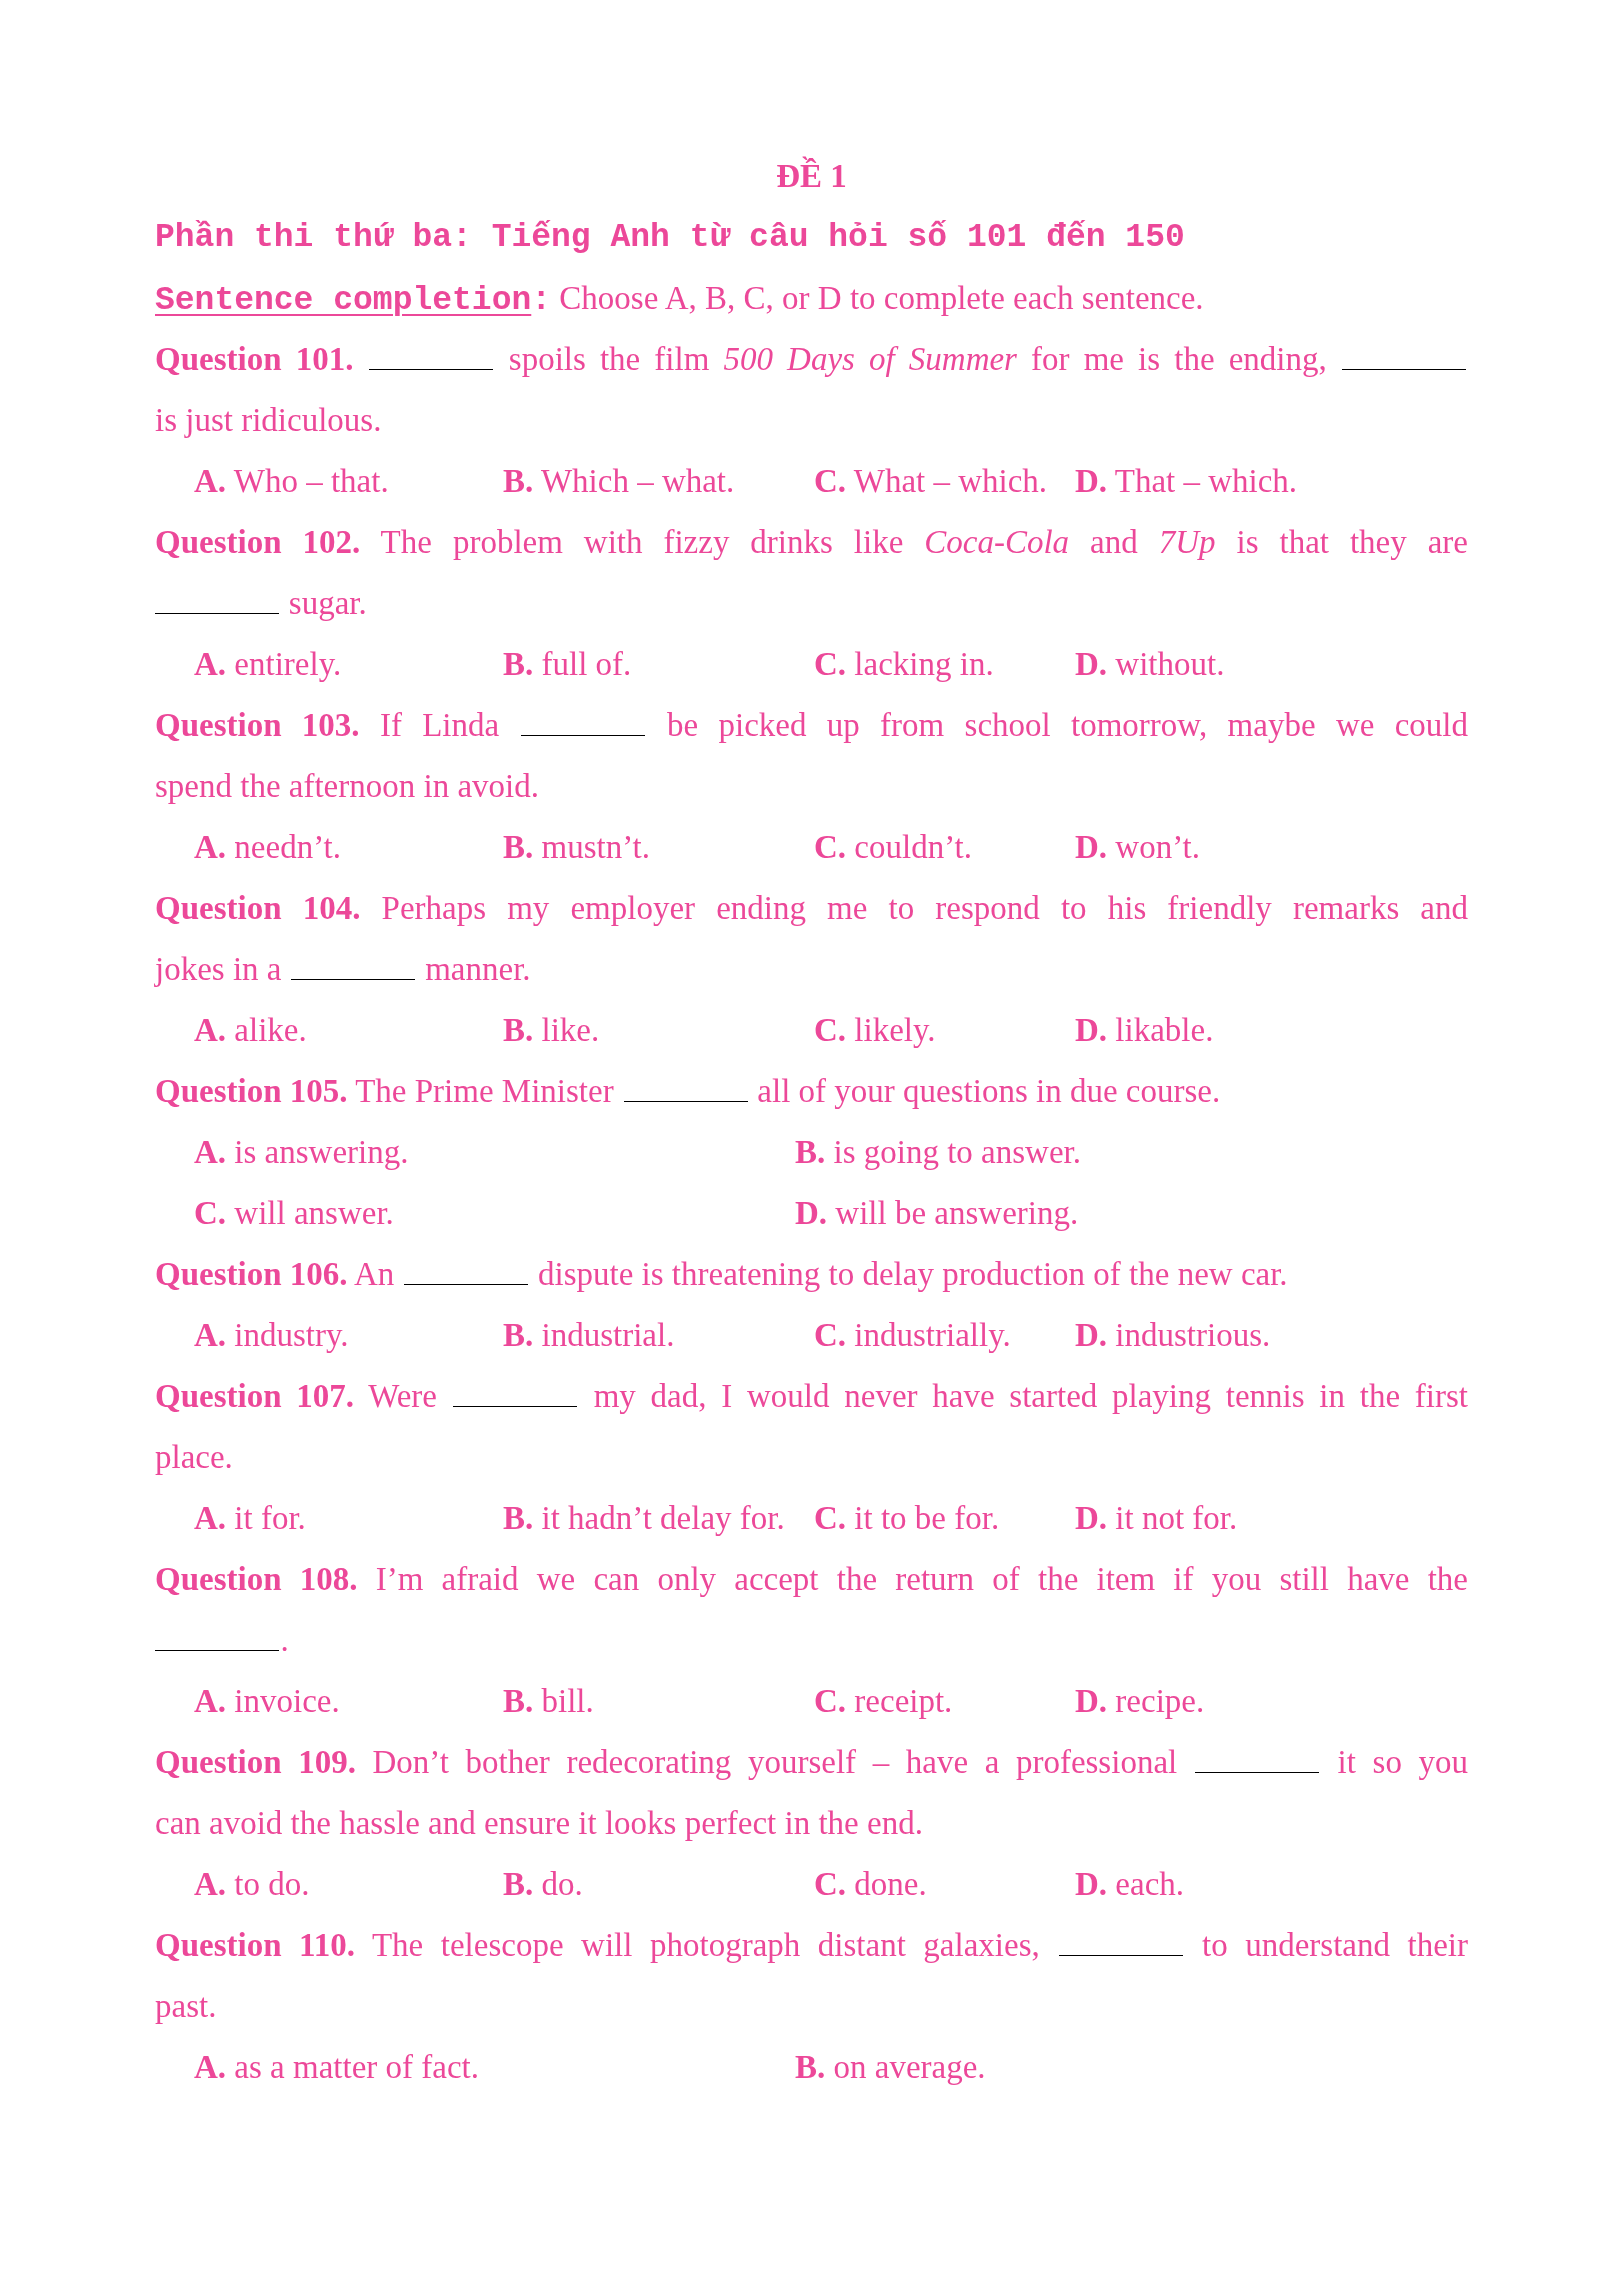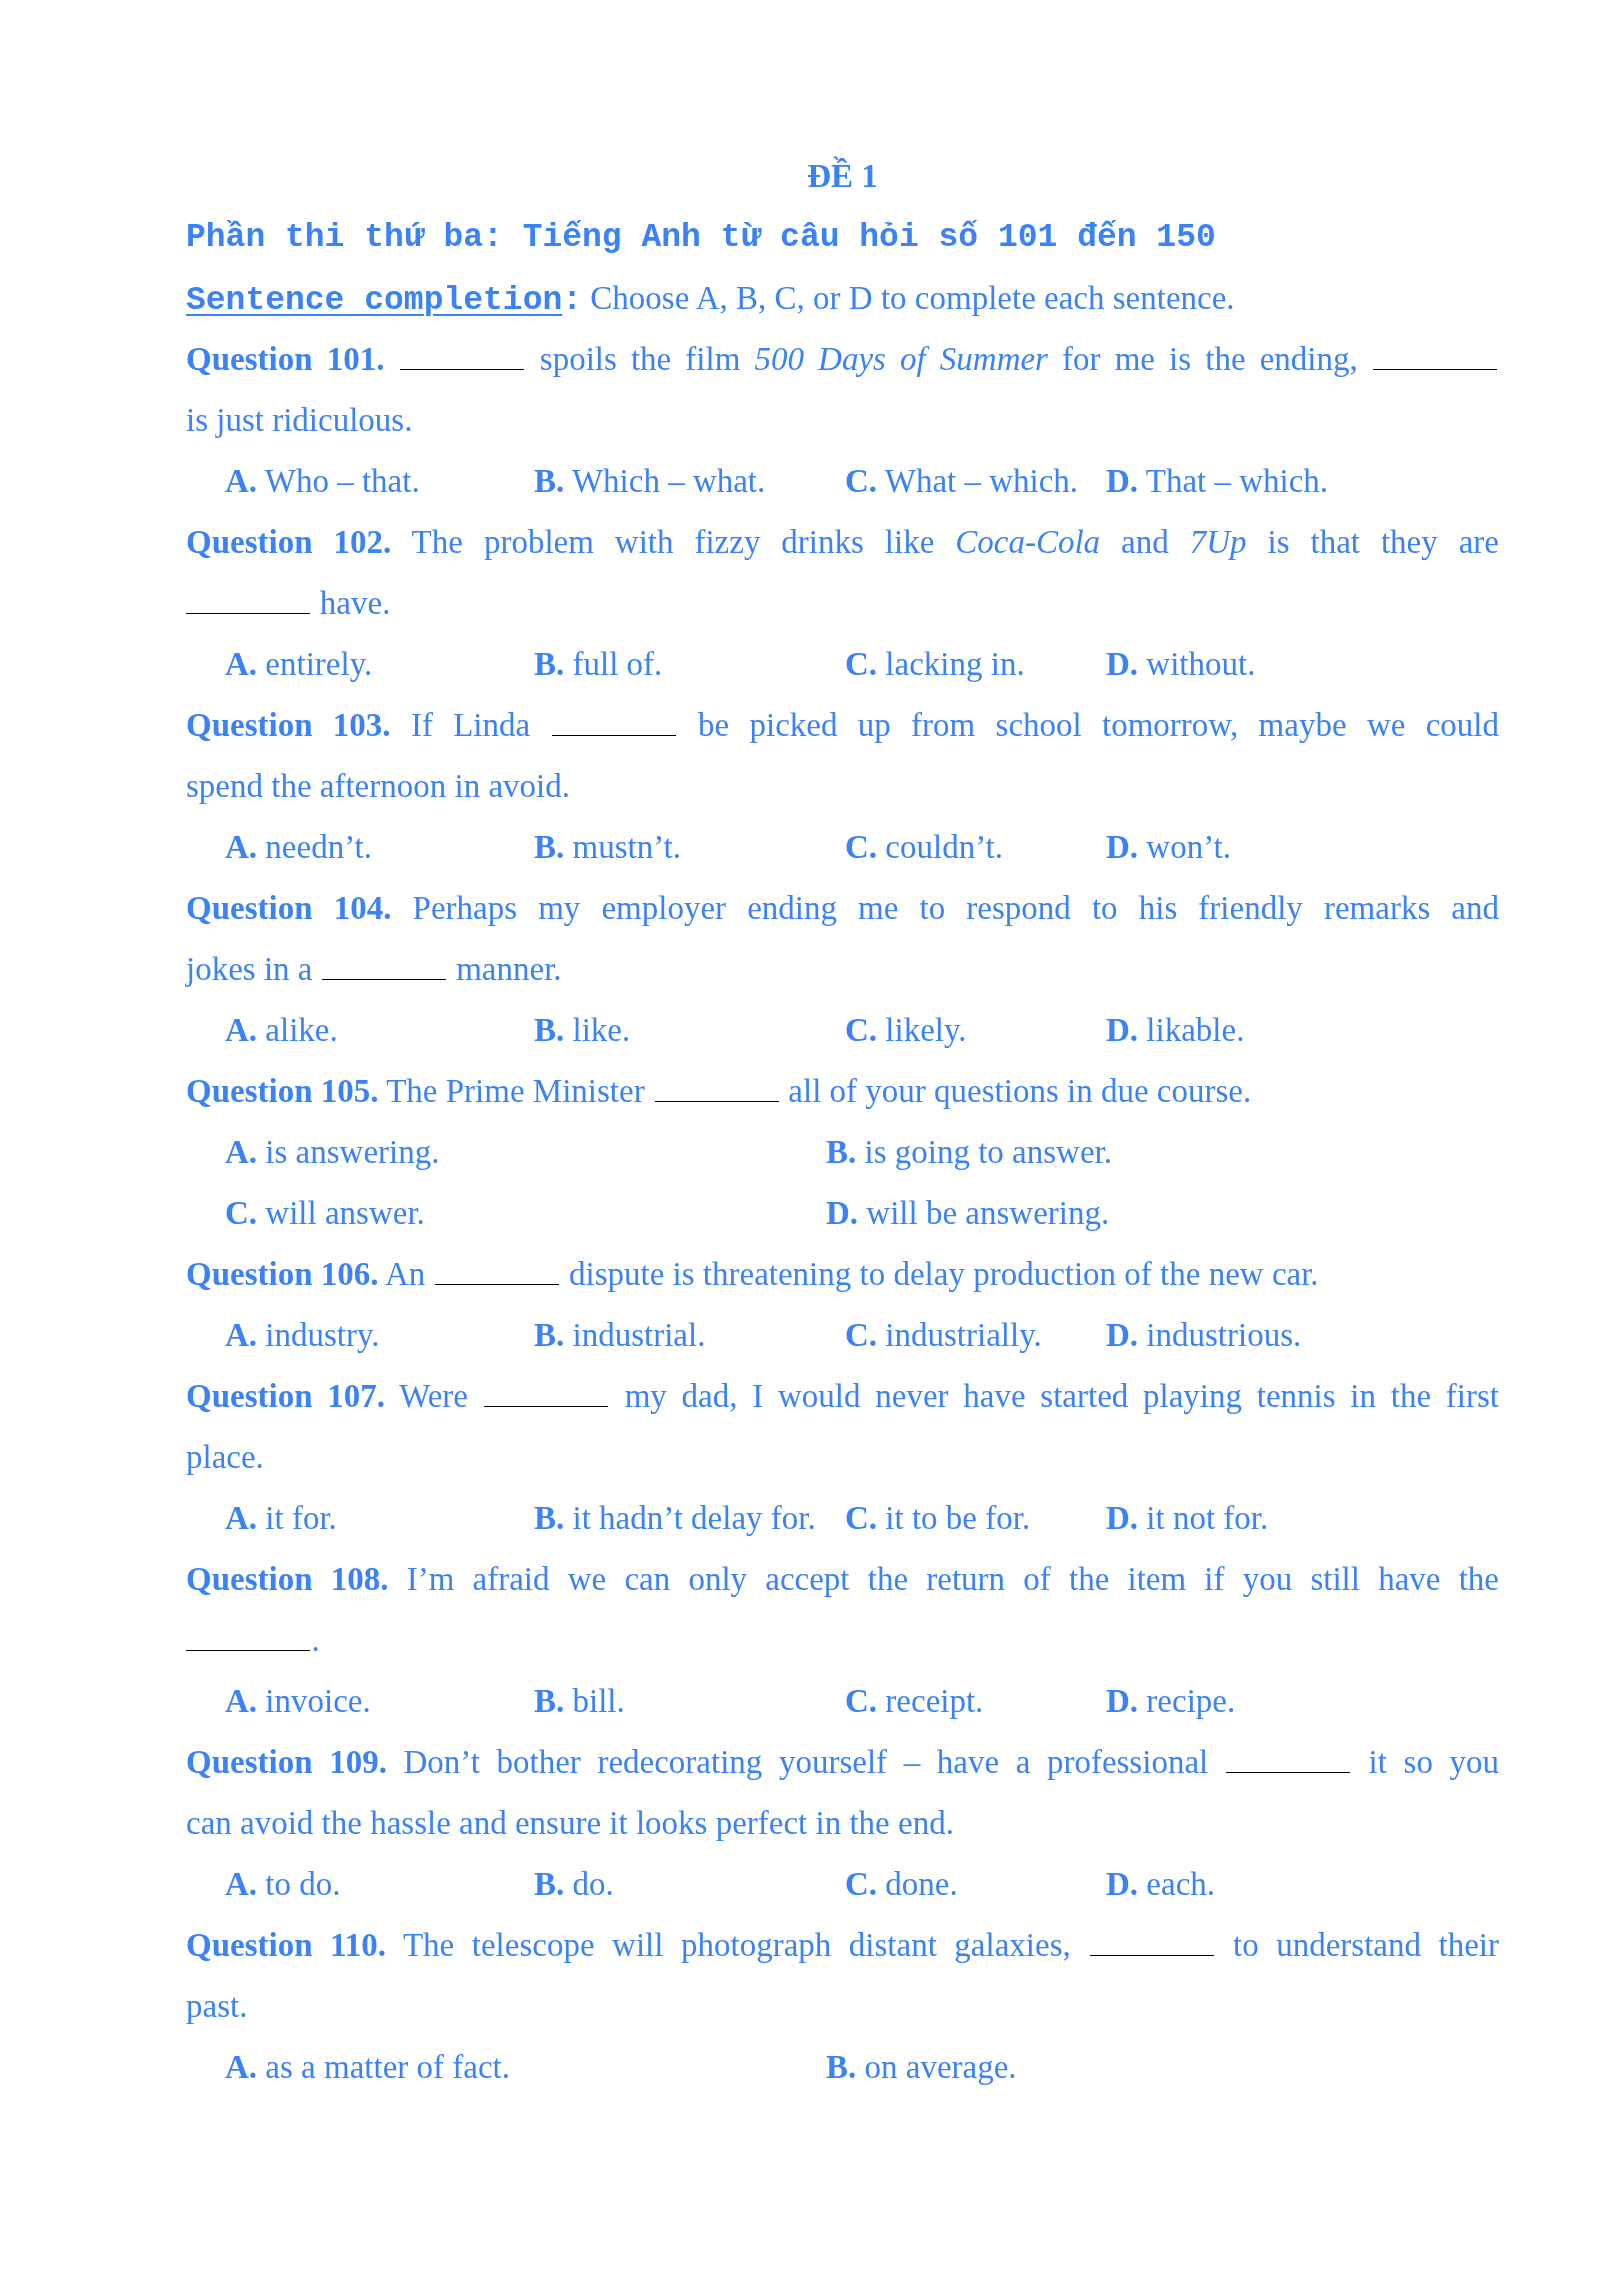--- a/index.html
+++ b/index.html
@@ -1,19 +1,19 @@
 <!DOCTYPE html>
 <html style="font-size:12.6px"><head>
 <meta charset="utf-8">
 <style>
   html, body { margin: 0; padding: 0; background: #ffffff; }
   body { width: 1623px; height: 2295px; position: relative; overflow: hidden; }
   .page {
     position: absolute; left: 155px; top: 146px; width: 1313px;
-    font-family: "Liberation Serif", serif; font-size: 33px; line-height: 61px; color: #3b82f6; margin-left: 31px;
+    font-family: "Liberation Serif", serif; font-size: 33px; line-height: 61px; color: #ec4899;
   }
   .line { height: 61px; white-space: nowrap; }
   .title { text-align: center; font-weight: bold; }
   .bold { font-weight: bold; font-family: Liberation Mono, monospace; }
   .ul { text-decoration: underline; text-decoration-thickness: 2.4px; text-underline-offset: 4.7px; }
   .justify { text-align: justify; text-align-last: justify; white-space: normal; }
   .q-label { font-weight: bold; }
   .blank { display: inline-block; width: 124px; border-bottom: 1.6px solid #000; height: 27px; vertical-align: baseline; margin: 0 1.6px; }
   em { font-style: italic; }
   .opts { position: relative; }
@@ -37,21 +37,21 @@
     <div class="line opts">
       <span class="opt c0"><span class="letter">A.</span><span> Who – that.</span></span>
       <span class="opt c1"><span class="letter">B.</span><span> Which – what.</span></span>
       <span class="opt c2"><span class="letter">C.</span><span> What – which.</span></span>
       <span class="opt c3"><span class="letter">D.</span><span> That – which.</span></span>
     </div>
   </div>
 
   <div>
     <div class="line justify"><span class="q-label">Question 102.</span><span> The problem with fizzy drinks like </span><em>Coca-Cola</em><span> and </span><em>7Up</em><span> is that they are</span></div>
-    <div class="line"><span class="blank" style="margin-left:0"></span><span> have.</span></div>
+    <div class="line"><span class="blank" style="margin-left:0"></span><span> sugar.</span></div>
     <div class="line opts">
       <span class="opt c0"><span class="letter">A.</span><span> entirely.</span></span>
       <span class="opt c1"><span class="letter">B.</span><span> full of.</span></span>
       <span class="opt c2"><span class="letter">C.</span><span> lacking in.</span></span>
       <span class="opt c3"><span class="letter">D.</span><span> without.</span></span>
     </div>
   </div>
 
   <div>
     <div class="line justify"><span class="q-label">Question 103.</span><span> If Linda </span><span class="blank"></span><span> be picked up from school tomorrow, maybe we could</span></div>

